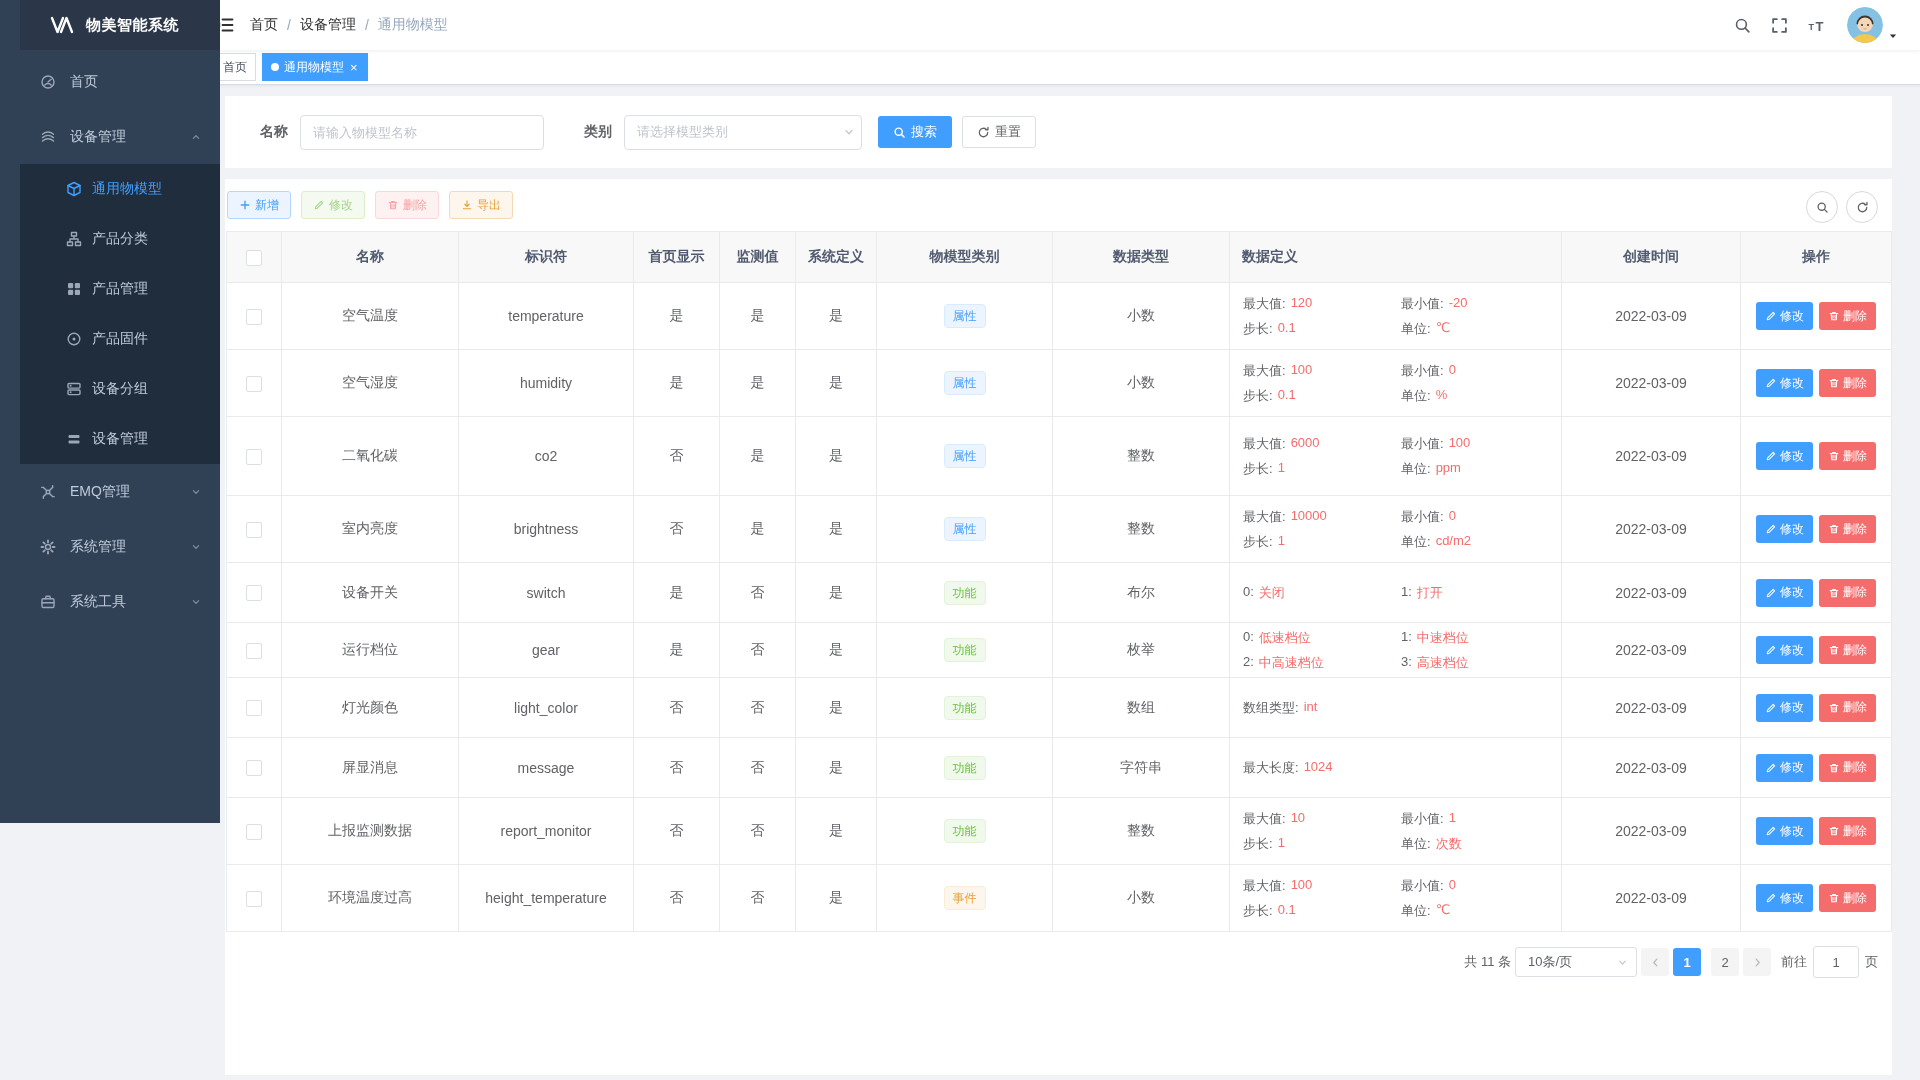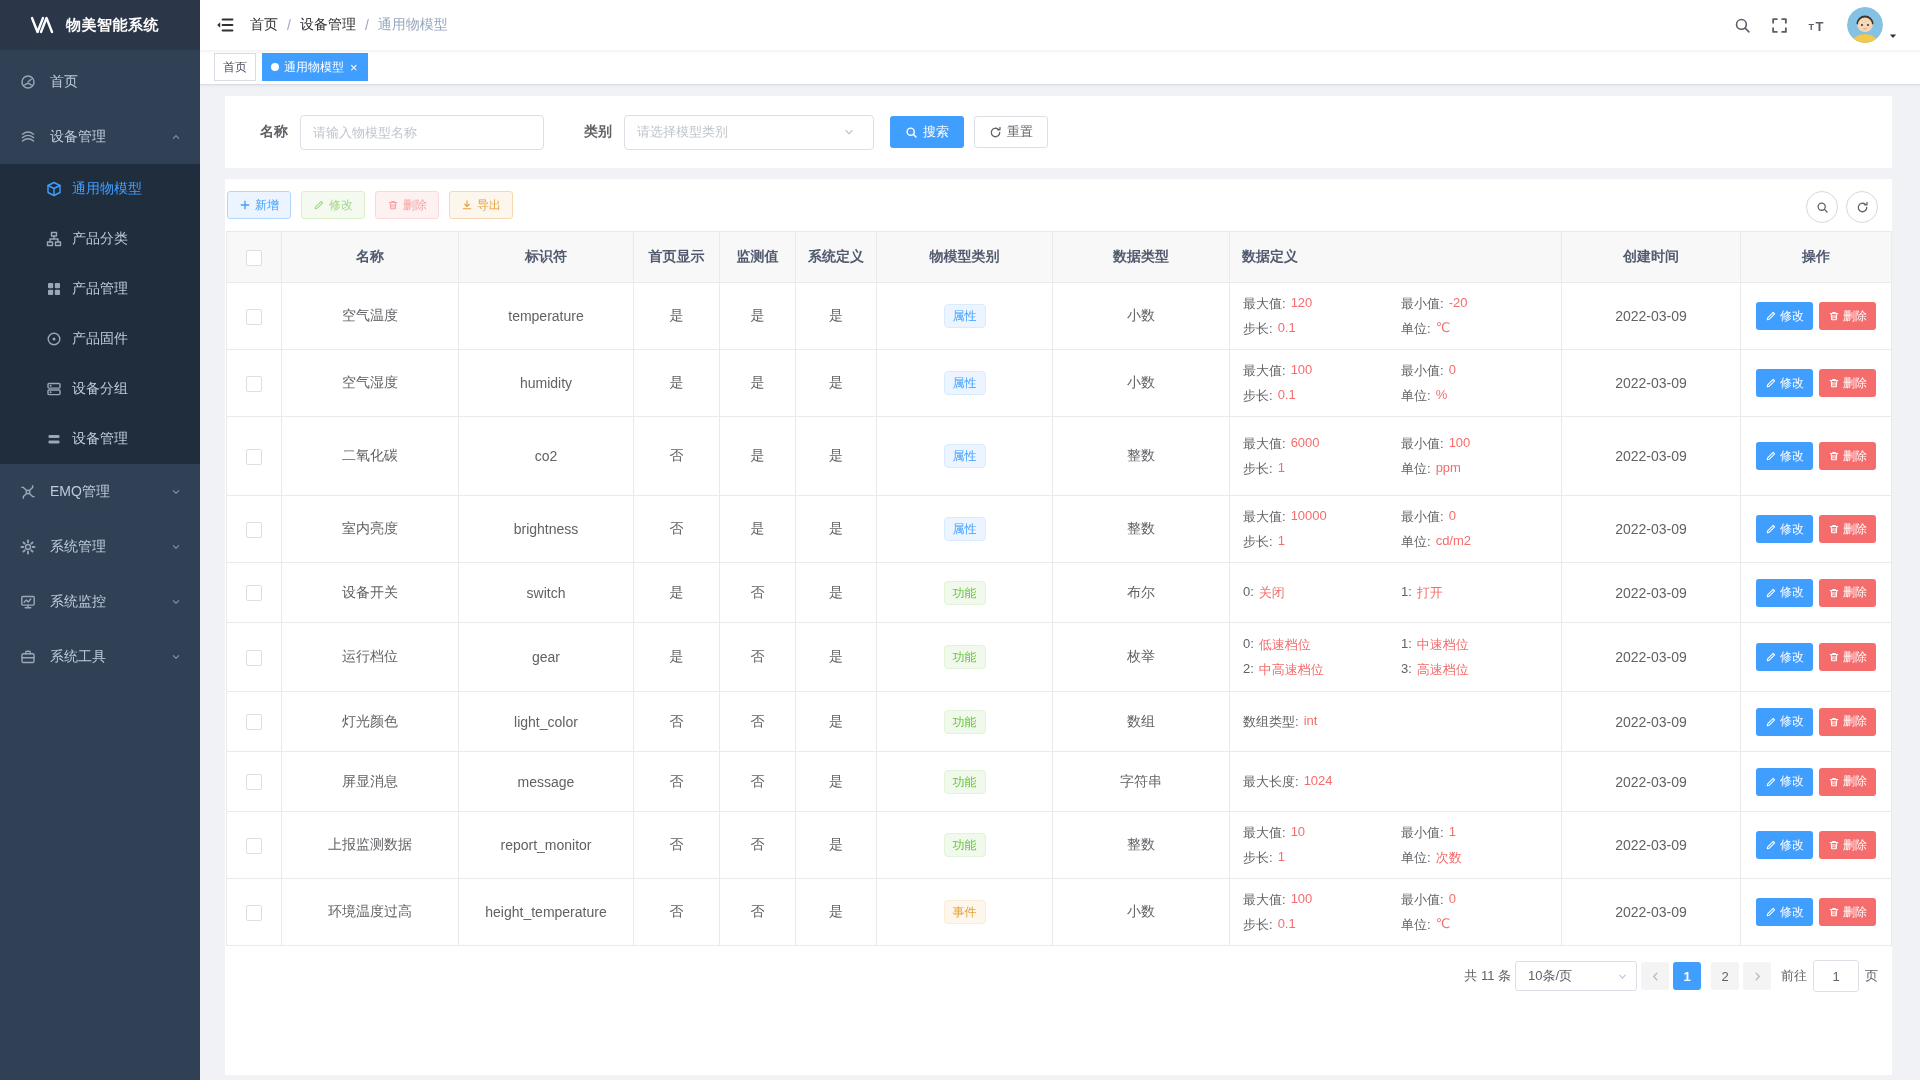--- a/index.html
+++ b/index.html
@@ -1,20 +1,20 @@
 <!DOCTYPE html>
 <html><head>
 <meta charset="utf-8">
 <style>
   html,body{margin:0;padding:0;}
   body{font-family:"Liberation Sans","DejaVu Sans",sans-serif;}
   .app{position:relative;width:1920px;height:1080px;overflow:hidden;background:#f0f2f5;}
 
   
-  .sidebar{position:absolute;left:0;top:0;width:200px;height:1080px;background:#304156;z-index:5;}
+  .sidebar{position:absolute;left:0;top:0;width:200px;height:823px;background:#304156;z-index:5;padding-left:20px;}
   .logo{height:50px;display:flex;align-items:center;gap:10px;padding-left:30px;background:#2b3648;}
   .logo-title{color:#ffffff;font-size:15px;font-weight:bold;letter-spacing:.5px;}
   .menu{padding-top:4px;}
   .menu-item{height:55px;display:flex;align-items:center;padding:0 18px 0 20px;color:#bfcbd9;font-size:14px;cursor:pointer;}
   .menu-item .mi-icon{width:18px;height:16px;margin-right:12px;display:inline-flex;color:#9ba6b7;}
   .mi-caret{margin-left:auto;color:#8590a6;display:inline-flex;}
   .submenu{background:#1f2d3d;}
   .sub-item{height:50px;display:flex;align-items:center;padding-left:46px;color:#bfcbd9;font-size:14px;cursor:pointer;}
   .sub-item .mi-icon{width:16px;height:16px;margin-right:10px;display:inline-flex;color:#9ba6b7;}
   .sub-item.active{color:#409eff;}
@@ -40,21 +40,21 @@
   .tab-close{font-size:13px;line-height:1;padding:0 1px;}
 
   .scroll{flex:1;padding:11px 28px 0 25px;display:flex;flex-direction:column;gap:11px;}
   .card{background:#fff;border-radius:0;}
 
   
   .search-card{height:72px;min-height:72px;display:flex;align-items:center;padding-left:35px;}
   .f-label{font-size:14px;font-weight:bold;color:#606266;margin-right:12px;}
   .inp{width:218px;height:33px;border:1px solid #dcdfe6;border-radius:4px;padding:0 12px;font-size:13px;color:#606266;outline:none;background:#fff;}
   .inp::placeholder{color:#bfc4cc;}
-  .sel{width:218px;height:33px;border:1px solid #dcdfe6;border-radius:4px;display:flex;align-items:center;justify-content:space-between;padding:0 18px 0 12px;color:#bfc4cc;font-size:13px;background:#fff;cursor:pointer;}
+  .sel{width:218px;height:33px;border:1px solid #dcdfe6;border-radius:4px;display:flex;align-items:center;justify-content:space-between;padding:0 6px 0 12px;color:#bfc4cc;font-size:13px;background:#fff;cursor:pointer;}
   .sel .sel-caret{color:#c0c4cc;display:inline-flex;}
   .gap40{width:40px;}
   .btn{height:30px;border-radius:3px;font-size:13px;display:inline-flex;align-items:center;gap:5px;padding:15px 14px;border:1px solid transparent;cursor:pointer;font-family:inherit;}
   .btn-primary{background:#409eff;color:#fff;}
   .btn-default{background:#fff;border-color:#dcdfe6;color:#606266;}
   .btn + .btn{margin-left:10px;align-items:center;}
 
   
   .table-card{height:884px;min-height:884px;position:relative;padding-top:12px;}
   .toolbar{display:flex;gap:10px;margin:0 0 12px 2px;}
@@ -213,35 +213,20 @@
           </span>
         </div>
         <div class="menu-item">
           <span class="mi-icon">
             <svg width="16" height="16" viewBox="0 0 16 16" fill="none" stroke="currentColor" stroke-width="1.4" stroke-linecap="round" stroke-linejoin="round">
               <circle cx="8" cy="8" r="2.5"></circle>
               <path stroke-width="1.9" d="M8 1.5 V3.3 M8 12.7 V14.5 M1.5 8 H3.3 M12.7 8 H14.5 M3.4 3.4 L4.7 4.7 M11.3 11.3 L12.6 12.6 M12.6 3.4 L11.3 4.7 M4.7 11.3 L3.4 12.6"></path>
             </svg>
           </span>
           <span class="mi-label">系统管理</span>
-          <span class="mi-caret">
-            <svg width="12" height="12" viewBox="0 0 16 16" fill="none" stroke="currentColor" stroke-width="1.5" stroke-linecap="round" stroke-linejoin="round">
-              <polyline points="4.5,6.2 8,9.8 11.5,6.2"></polyline>
-            </svg>
-          </span>
-        </div>
-        <div class="menu-item">
-          <span class="mi-icon">
-            <svg width="16" height="16" viewBox="0 0 16 16" fill="none" stroke="currentColor" stroke-width="1.4" stroke-linecap="round" stroke-linejoin="round">
-              <rect x="1.8" y="2.5" width="12.4" height="8.6" rx="1"></rect>
-              <path d="M4.2 8.2 L6.2 5.9 L8.2 7.9 L10.8 5.1"></path>
-              <path d="M8 11.1 V13.2 M5.2 13.7 H10.8"></path>
-            </svg>
-          </span>
-          <span class="mi-label">系统监控</span>
           <span class="mi-caret">
             <svg width="12" height="12" viewBox="0 0 16 16" fill="none" stroke="currentColor" stroke-width="1.5" stroke-linecap="round" stroke-linejoin="round">
               <polyline points="4.5,6.2 8,9.8 11.5,6.2"></polyline>
             </svg>
           </span>
         </div>
         <div class="menu-item">
           <span class="mi-icon">
             <svg width="16" height="16" viewBox="0 0 16 16" fill="none" stroke="currentColor" stroke-width="1.4" stroke-linecap="round" stroke-linejoin="round">
               <rect x="2" y="4.8" width="12" height="8.7" rx="1.2"></rect>
@@ -630,21 +615,21 @@
                       <path d="M3 13 L3.6 10.5 L10.9 3.2 L12.8 5.1 L5.5 12.4 Z"></path>
                     </svg>
                     <span>修改</span>
                   </button><button class="btn-mini btn-delete">
                     <svg width="12" height="12" viewBox="0 0 16 16" fill="none" stroke="#fff" stroke-width="1.4" stroke-linecap="round" stroke-linejoin="round">
                       <path d="M3 4.6 H13 M6.2 4.6 V3.2 H9.8 V4.6 M4.3 4.6 L4.9 13 H11.1 L11.7 4.6 M6.6 7 V10.8 M9.4 7 V10.8"></path>
                     </svg>
                     <span>删除</span>
                   </button></td>
               </tr>
-              <tr style="height: 69px;">
+              <tr style="height: 55px;">
                 <td><span class="checkbox"></span></td>
                 <td>运行档位</td>
                 <td>gear</td>
                 <td>是</td>
                 <td>否</td>
                 <td>是</td>
                 <td><span class="tag tag-success">功能</span></td>
                 <td>枚举</td>
                 <td class="c-def">
                   <div class="def-grid">

